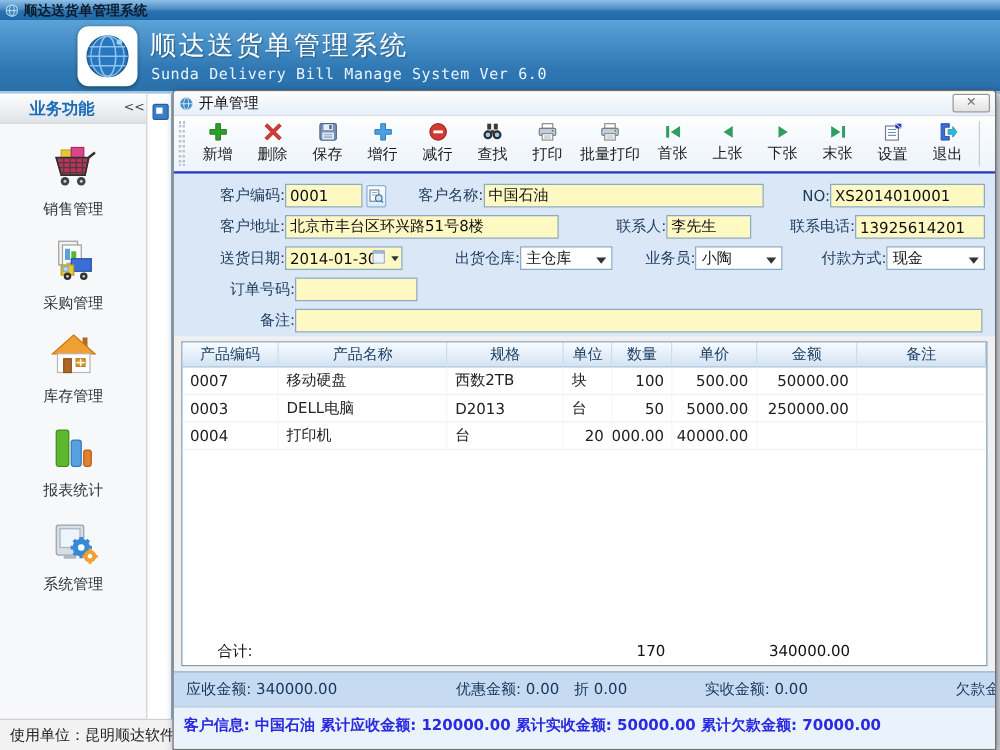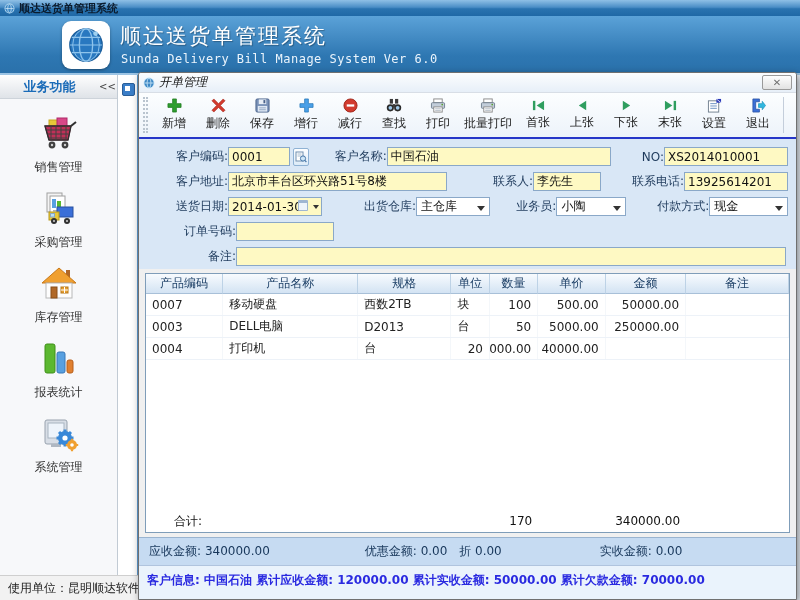--- a/index.html
+++ b/index.html
@@ -40,21 +40,21 @@
   
   .mdi { position:absolute; left:118px; top:75px; width:20px; height:500px; background:#fff; border-right:1px solid #5e9bd0; }
   .mdi-tab { position:absolute; left:4px; top:8px; width:13px; height:13px; background:#3a7ec8; border:1px solid #2a5e98; border-radius:2px; }
   .mdi-tab::after { content:""; position:absolute; left:2px; top:2px; width:5px; height:5px; background:#fff; }
 
   
   .dialog { position:absolute; left:138px; top:72px; width:659px; height:528px;
     background:#f0f0f0; border:1px solid #707070; border-radius:3px 3px 0 0;
     box-shadow:2px 3px 8px rgba(0,0,0,.45); display:flex; flex-direction:column; overflow:hidden; }
   .dlg-tb { height:20px; background:linear-gradient(#fcfdfe,#e7eff8); display:flex; align-items:center;
-    gap:4px; padding:0 4px; border-bottom:1px solid #d8dee6;font-style:italic; }
+    gap:4px; padding:0 4px; border-bottom:1px solid #d8dee6; }
   .dlg-title { flex:1; font-size:12px; color:#111; }
   .dlg-close { width:30px; height:15px; border:1px solid #9a9a9a; border-radius:2px;
     background:linear-gradient(#fefefe,#e2e2e2); color:#6f6f6f; font-size:10px; line-height:13px;
     text-align:center; cursor:pointer; }
 
   
   .toolbar { height:44px; background:linear-gradient(#fcfeff,#edf3fa); display:flex; align-items:center; padding-left:2px; }
   .grip { width:5px; height:36px; border-left:2px dotted #b9c4cf; border-right:2px dotted #b9c4cf; margin:0 4px 0 2px; }
   .tbtn { min-width:44px; height:40px; display:flex; flex-direction:column; align-items:center; justify-content:center;
     gap:2px; cursor:pointer; padding:0 4px; border-radius:3px; }
@@ -500,21 +500,21 @@
     <span class="sgroup" style="margin-left:10px">
       <span>应收金额:</span>
       <span>340000.00</span>
     </span>
     <span class="sgroup" style="margin-left:95px">
       <span>优惠金额:</span>
       <span>0.00</span>
       <span style="margin-left:8px">折</span>
       <span>0.00</span>
     </span>
-    <span class="sgroup" style="margin-left:98px">
+    <span class="sgroup" style="margin-left:62px">
       <span>实收金额:</span>
       <span>0.00</span>
     </span>
     <span class="sgroup" style="margin-left:118px">
       <span>欠款金额:</span>
       
     </span>
   </div>
 
   <div class="custinfo">

